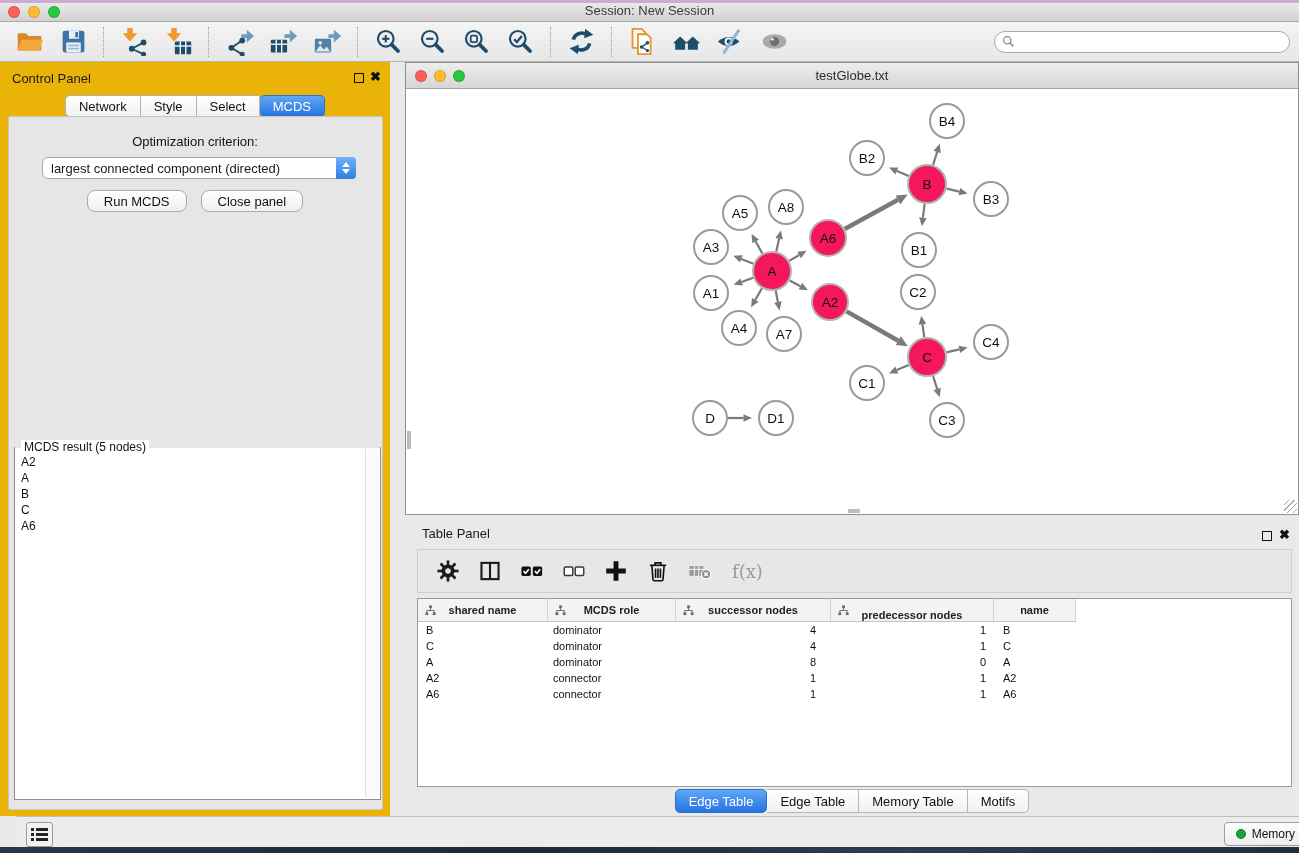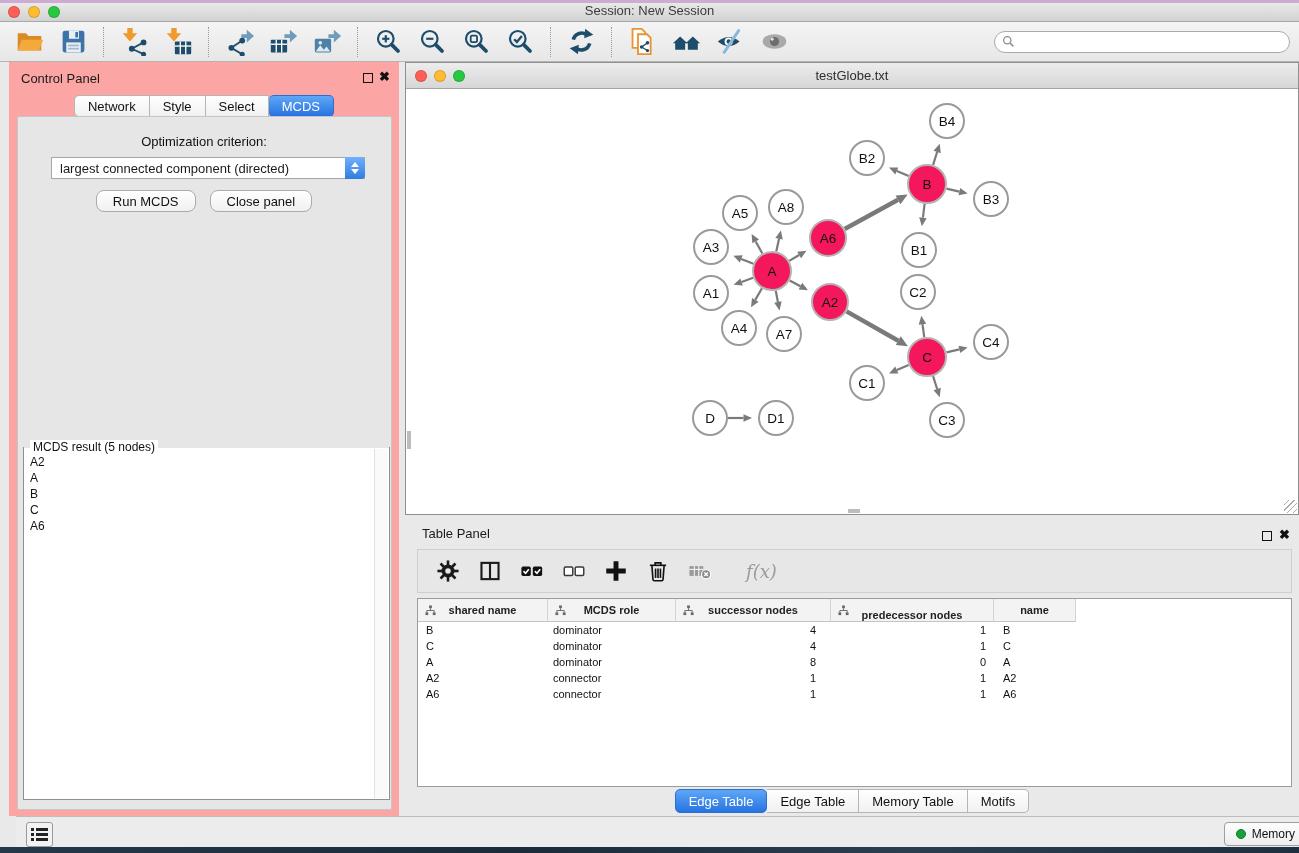--- a/index.html
+++ b/index.html
@@ -24,36 +24,36 @@
   .tgroup { display:flex; align-items:center; gap:6px; }
   .tsep { width:1px; height:30px; border-left:1px dotted #9a9a9a; margin:0 11px; }
   .tbtn { width:38px; height:34px; display:flex; align-items:center; justify-content:center; }
   .tbtn svg { width:29px; height:29px; }
   .searchbox { margin-left:auto; margin-right:9px; width:296px; height:22px; background:#fff;
     border:1px solid #ababab; border-radius:11px; display:flex; align-items:center; padding:0 7px; }
   .searchbox svg { width:13px; height:13px; flex:0 0 auto; }
   .searchbox input { border:none; outline:none; flex:1; height:18px; font-size:12px; background:transparent; font-family:"Liberation Sans",sans-serif; }
 
   
-  .control-panel { position:absolute; left:9px; top:62px; width:390px; height:754px; background:#fca5a5; }
+  .control-panel { position:absolute; left:0; top:62px; width:390px; height:754px; background:#eab308; }
   .cp-header { position:absolute; left:12px; top:9px; color:#1a1a1a; }
   .panel-float { position:absolute; top:11px; width:10px; height:10px; border:1.5px solid #111; }
   .panel-close { position:absolute; top:8px; font-weight:bold; font-size:13px; color:#111; line-height:14px; }
   .cp-float { right:26px; } .cp-close { right:9px; }
   .cp-tabs { position:absolute; left:0; top:33px; width:100%; display:flex; justify-content:center; }
   .tab { height:22px; padding:0 13px; display:flex; align-items:center; background:linear-gradient(#ffffff,#f1f1f1);
     border:1px solid #b5b5b5; border-left:none; color:#111; }
   .tab:first-child { border-left:1px solid #b5b5b5; border-radius:5px 0 0 5px; }
   .tab:last-child { border-radius:0 5px 5px 0; }
   .tab.active { background:linear-gradient(#5fa7f7,#2673e0); color:#fff; border-color:#2a6fd4; border-radius:5px; }
   .cp-body { position:absolute; left:8px; right:7px; top:54px; bottom:6px; background:#e6e6e6;
     border:1px solid #c6c6c6; border-radius:2px; }
   .opt-label { position:absolute; left:0; top:72px; width:100%; text-align:center; color:#111; }
   .cp-select { position:absolute; left:42px; top:95px; width:314px; height:22px; background:#fff;
-    border:1px solid #a6a6a6; border-radius:0; display:flex; align-items:center; }
+    border:1px solid #a6a6a6; border-radius:6px; display:flex; align-items:center; }
   .cp-select .val { flex:1; padding-left:8px; white-space:nowrap; }
   .sel-cap { width:20px; height:22px; margin:-1px -1px 0 0; border-radius:0 4px 4px 0;
     background:linear-gradient(#71b1fb,#2f7ce0); display:flex; flex-direction:column; align-items:center; justify-content:center; gap:2px; }
   .chev-up { width:0; height:0; border-left:4px solid transparent; border-right:4px solid transparent; border-bottom:5px solid #fff; }
   .chev-dn { width:0; height:0; border-left:4px solid transparent; border-right:4px solid transparent; border-top:5px solid #fff; }
   .cp-buttons { position:absolute; left:0; top:128px; width:100%; display:flex; justify-content:center; gap:14px; }
   .btn { height:22px; padding:0 16px; background:linear-gradient(#ffffff,#f0f0f0); border:1px solid #ababab;
     border-radius:8px; display:flex; align-items:center; color:#111; }
   .mcds-fieldset { position:absolute; left:14px; top:385px; width:367px; height:353px;
     border:1px solid #8f8f8f; background:#fff; }
@@ -78,21 +78,21 @@
     background:repeating-linear-gradient(135deg, transparent 0 3px, #aaa 3px 4px); }
 
   
   .table-panel { position:absolute; left:405px; top:520px; width:894px; height:296px; background:#e9e9e9; }
   .tp-title { position:absolute; left:17px; top:6px; color:#1a1a1a; }
   .tp-float { right:27px; } .tp-close { right:9px; }
   .tp-toolbar { position:absolute; left:12px; top:29px; width:875px; height:44px; background:#e7e7e7;
     border:1px solid #cfcfcf; display:flex; align-items:center; gap:10px; padding-left:14px; }
   .tpbtn { width:32px; height:32px; display:flex; align-items:center; justify-content:center; }
   .tpbtn svg { width:26px; height:26px; }
-  .fx-label { font-family:"DejaVu Serif", serif; font-style:italic; font-size:18px; color:#9a9a9a; margin-left:20px; }
+  .fx-label { font-family:"DejaVu Serif", serif; font-size:18px; color:#9a9a9a; margin-left:6px; }
   .tp-table { position:absolute; left:12px; top:78px; width:875px; height:189px; background:#fff;
     border:1px solid #9c9c9c; overflow:hidden; }
   .tp-head { display:flex; height:23px;font-weight:bold; }
   .th-cell { position:relative; height:23px; background:#f3f3f3; border-right:1px solid #d4d4d4;
     border-bottom:1px solid #c4c4c4; display:flex; align-items:center; justify-content:center;
     font-size:11px; color:#222; }
   .th-cell .tree { position:absolute; left:7px; top:6px; }
   .tb-row { display:flex; height:16px; align-items:center; font-size:11px; color:#111; }
   .tb-cell { height:16px; line-height:16px; white-space:nowrap; overflow:hidden; }
   .tp-tabs { position:absolute; left:0; top:269px; width:100%; display:flex; justify-content:center; }

